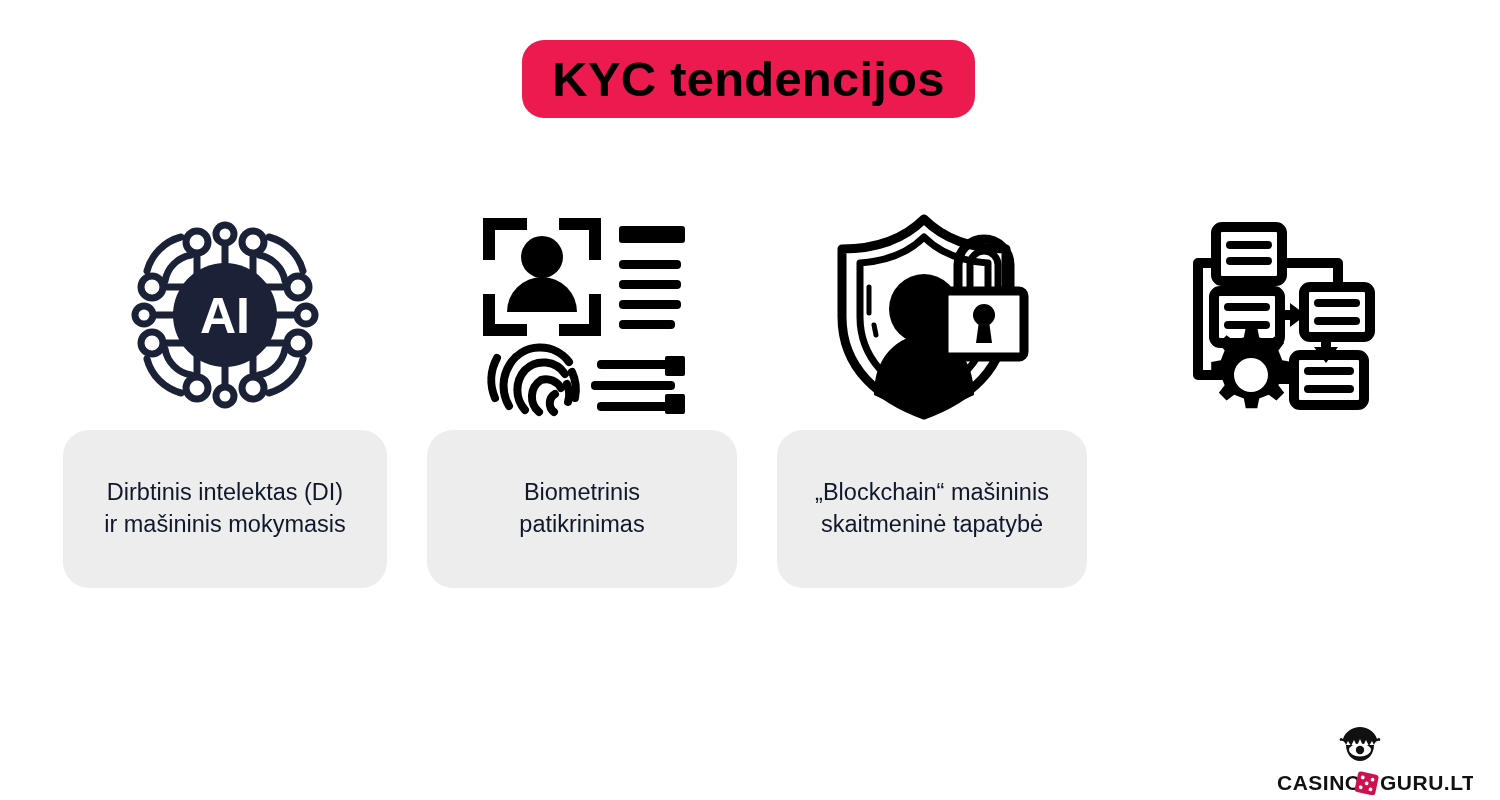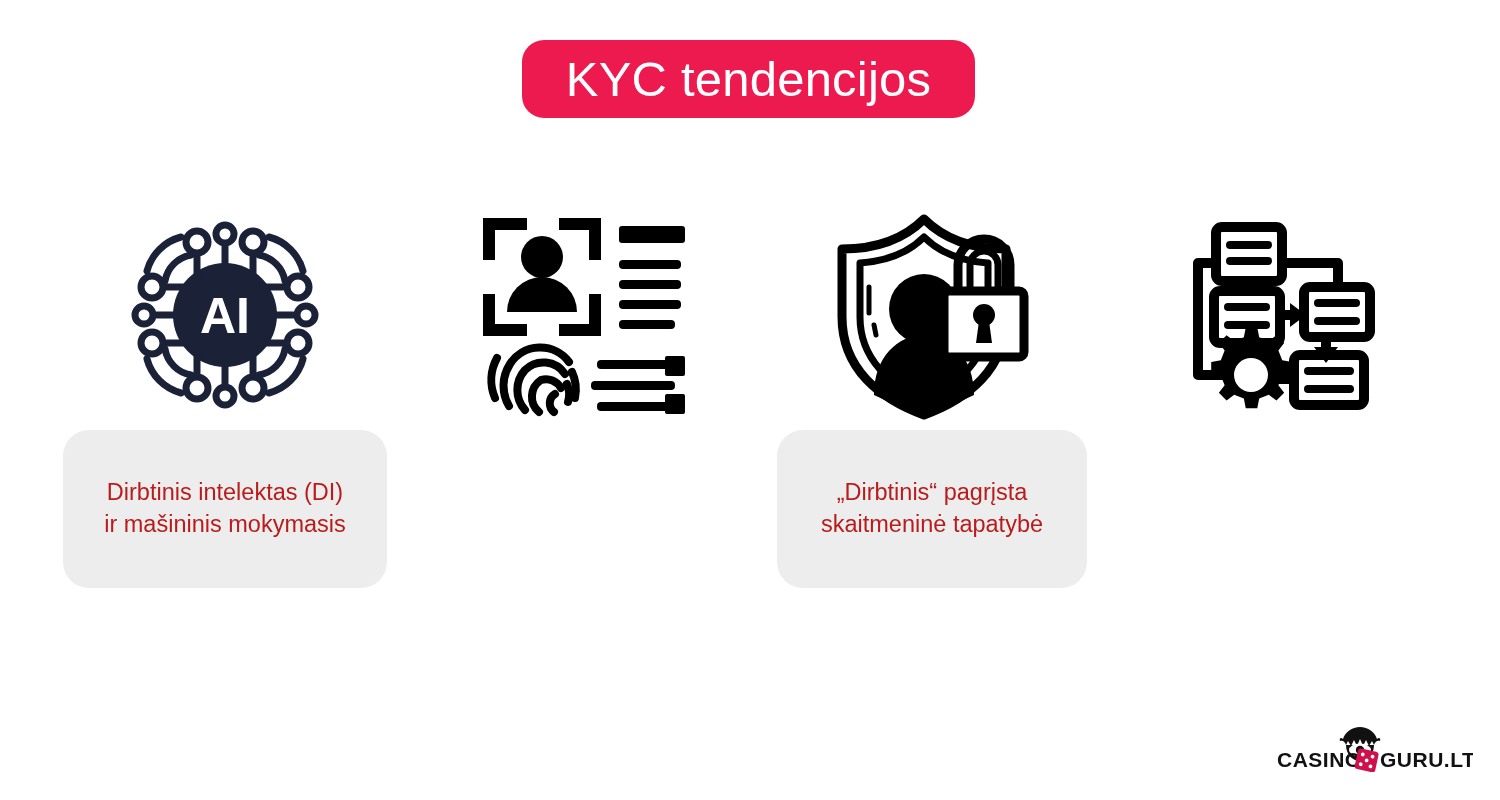--- a/index.html
+++ b/index.html
@@ -25,23 +25,23 @@
     width: 453px;
     height: 78px;
     background: #ED1A4F;
     border-radius: 22px;
     display: flex;
     align-items: center;
     justify-content: center;
     box-sizing: border-box;
   }
   .title-text {
-    color: #ffffff;
+    color: #000000;
     font-size: 49px;
-    font-weight: 400;
+    font-weight: 700;
     letter-spacing: 0.2px;
     line-height: 1;
     white-space: nowrap;
   }
 
   
   .columns {
     position: absolute;
     left: 0;
     top: 0;
@@ -71,21 +71,21 @@
     border-radius: 26px;
     height: 158px;
     display: flex;
     align-items: center;
     justify-content: center;
     text-align: center;
     box-sizing: border-box;
     padding: 0 10px;
   }
   .label-text {
-    color: #b91c1c;
+    color: #0f172a;
     font-size: 23.5px;
     line-height: 1.36;
     font-weight: 400;
     white-space: pre-line;
   }
 
   
   .logo {
     position: absolute;
     left: 1277px;
@@ -94,21 +94,21 @@
     height: 58px;
   }
   .logo-mark {
     position: absolute;
     left: 60px;
     top: 0px;
   }
   .logo-word {
     position: absolute;
     left: 0;
-    top: 21px;
+    top: 44px;
     width: 196px;
     height: 24px;
     display: flex;
     align-items: center;
   }
   .logo-word svg { display: block; }
 </style>
 </head>
 <body>
 
@@ -218,20 +218,24 @@
 
           <rect x="118" y="148" width="78" height="9" rx="4"></rect>
           <rect x="112" y="169" width="84" height="9" rx="4"></rect>
           <rect x="118" y="190" width="78" height="9" rx="4"></rect>
 
           <rect x="186" y="144" width="20" height="20" rx="2"></rect>
           <rect x="186" y="182" width="20" height="20" rx="2"></rect>
         </g>
       </svg>
     </div>
+    <div class="label-box">
+      <span class="label-text">Biometrinis
+patikrinimas</span>
+    </div>
   </div>
 
   <div class="column col-2">
     <div class="icon-wrap">
       <svg width="196" height="212" viewBox="0 0 196 212" aria-hidden="true">
         <g>
 
           <path d="M 8 40 C 46 40 72 28 90 10 C 108 28 134 40 172 40
                    L 172 108 C 172 160 134 190 90 206 C 46 190 8 160 8 108 Z" fill="#ffffff" stroke="#000000" stroke-width="9" stroke-linejoin="round"></path>
 
@@ -252,21 +256,21 @@
           <path d="M 136 84 L 136 56 A 14 14 0 0 1 164 56 L 164 84" fill="none" stroke="#000000" stroke-width="7"></path>
 
           <rect x="110" y="82" width="80" height="66" rx="5" fill="#ffffff" stroke="#000000" stroke-width="9"></rect>
 
           <circle cx="150" cy="106" r="11" fill="#000000"></circle>
           <path d="M 145 112 L 155 112 L 158 134 L 142 134 Z" fill="#000000"></path>
         </g>
       </svg>
     </div>
     <div class="label-box">
-      <span class="label-text">„Dirbtinis“ pagrįsta
+      <span class="label-text">„Blockchain“ mašininis
 skaitmeninė tapatybė</span>
     </div>
   </div>
 
   <div class="column col-3">
     <div class="icon-wrap">
       <svg width="196" height="200" viewBox="0 0 196 200" aria-hidden="true">
         <g fill="none" stroke="#000000" stroke-width="10" stroke-linejoin="round" stroke-linecap="round">
 
           <path d="M 30 48 L 12 48 L 12 160 L 60 160"></path>

